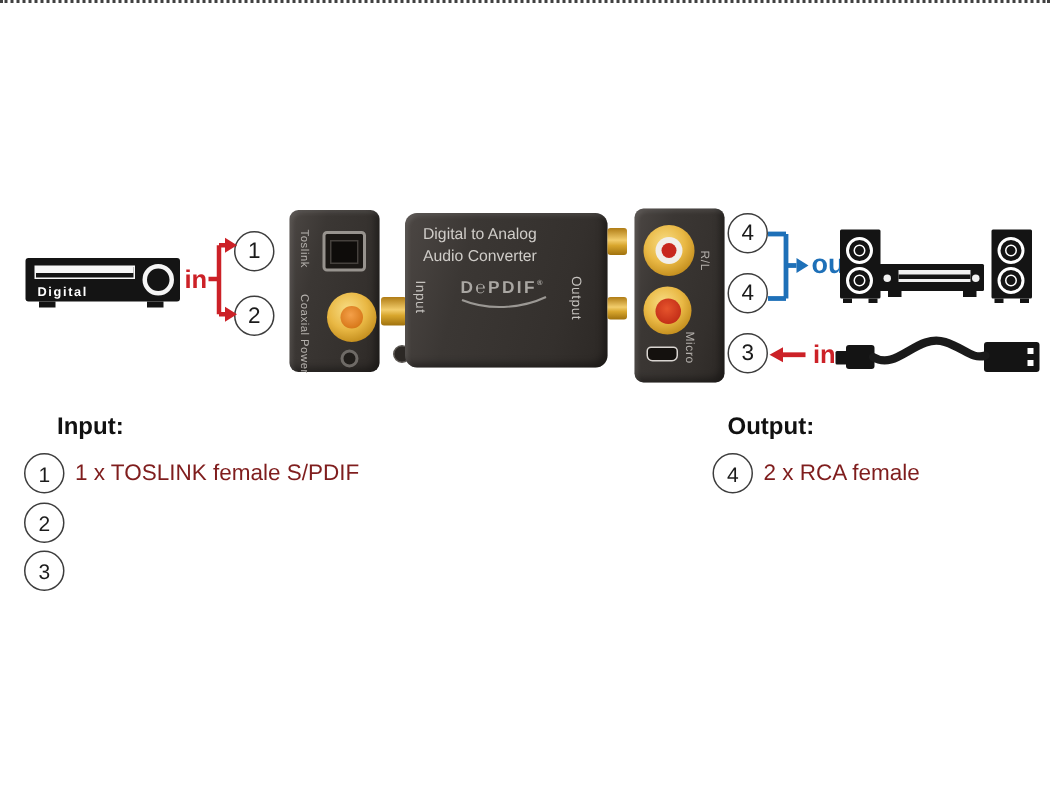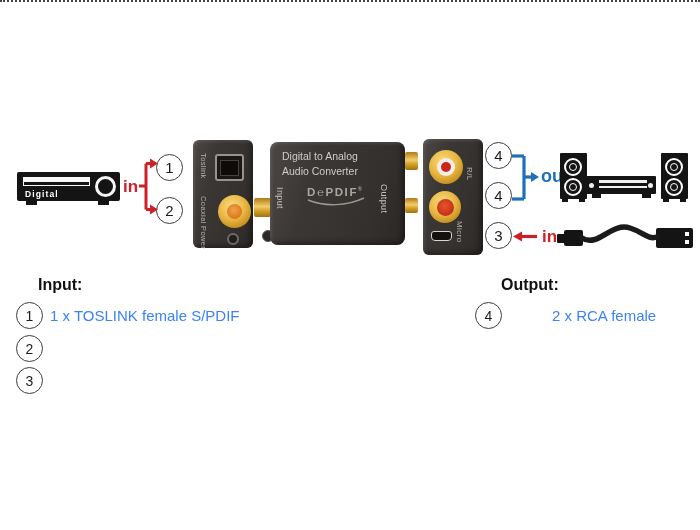--- a/index.html
+++ b/index.html
@@ -88,21 +88,21 @@
   .red-text { color:#cc2127; }
   .blue-text { color:#1e70b8; }
 
   
   .separator { position:absolute; left:0; top:266; width:700px;
     border-top:2px dotted #414141; }
   .legend-heading { position:absolute; font-size:16px; font-weight:bold; color:#111; }
   .legend-circle { position:absolute; width:27px; height:27px; box-sizing:border-box;
     border:1.6px solid #3d3d3d; border-radius:50%; background:#fff;
     display:flex; align-items:center; justify-content:center; font-size:14px; color:#1b1b1b; }
-  .legend-text { position:absolute; font-size:15px; color:#3b82f6; white-space:nowrap; }
+  .legend-text { position:absolute; font-size:15px; color:#7f1d1d; white-space:nowrap; }
 
   svg.overlay { position:absolute; left:0; top:0; pointer-events:none; }
 </style>
 </head>
 <body>
 
 <div class="canvas">
 
   <div class="dev-black" style="left:17px; top:172px; width:103px; height:29px; border-radius:2px;"></div>
   <div class="recv-slot" style="left:23px; top:177px; width:67px; height:9px;"></div>
@@ -228,18 +228,18 @@
 
   <div class="legend-heading" style="left:38px; top:276px;">Input:</div>
 
   <div class="legend-circle" style="left:16px; top:302px;">1</div>
   <div class="legend-text" style="left:50px; top:307px;">1 x TOSLINK female S/PDIF</div>
 
   <div class="legend-circle" style="left:16px; top:335px;">2</div>
 
   <div class="legend-circle" style="left:16px; top:367px;">3</div>
 
-  <div class="legend-heading" style="left:485px; top:276px;margin-left:16px;">Output:</div>
+  <div class="legend-heading" style="left:485px; top:276px;">Output:</div>
 
   <div class="legend-circle" style="left:475px; top:302px;">4</div>
-  <div class="legend-text" style="left:509px; top:307px;margin-left:43px;">2 x RCA female</div>
+  <div class="legend-text" style="left:509px; top:307px;">2 x RCA female</div>
 
 </div>
 
 </body></html>

